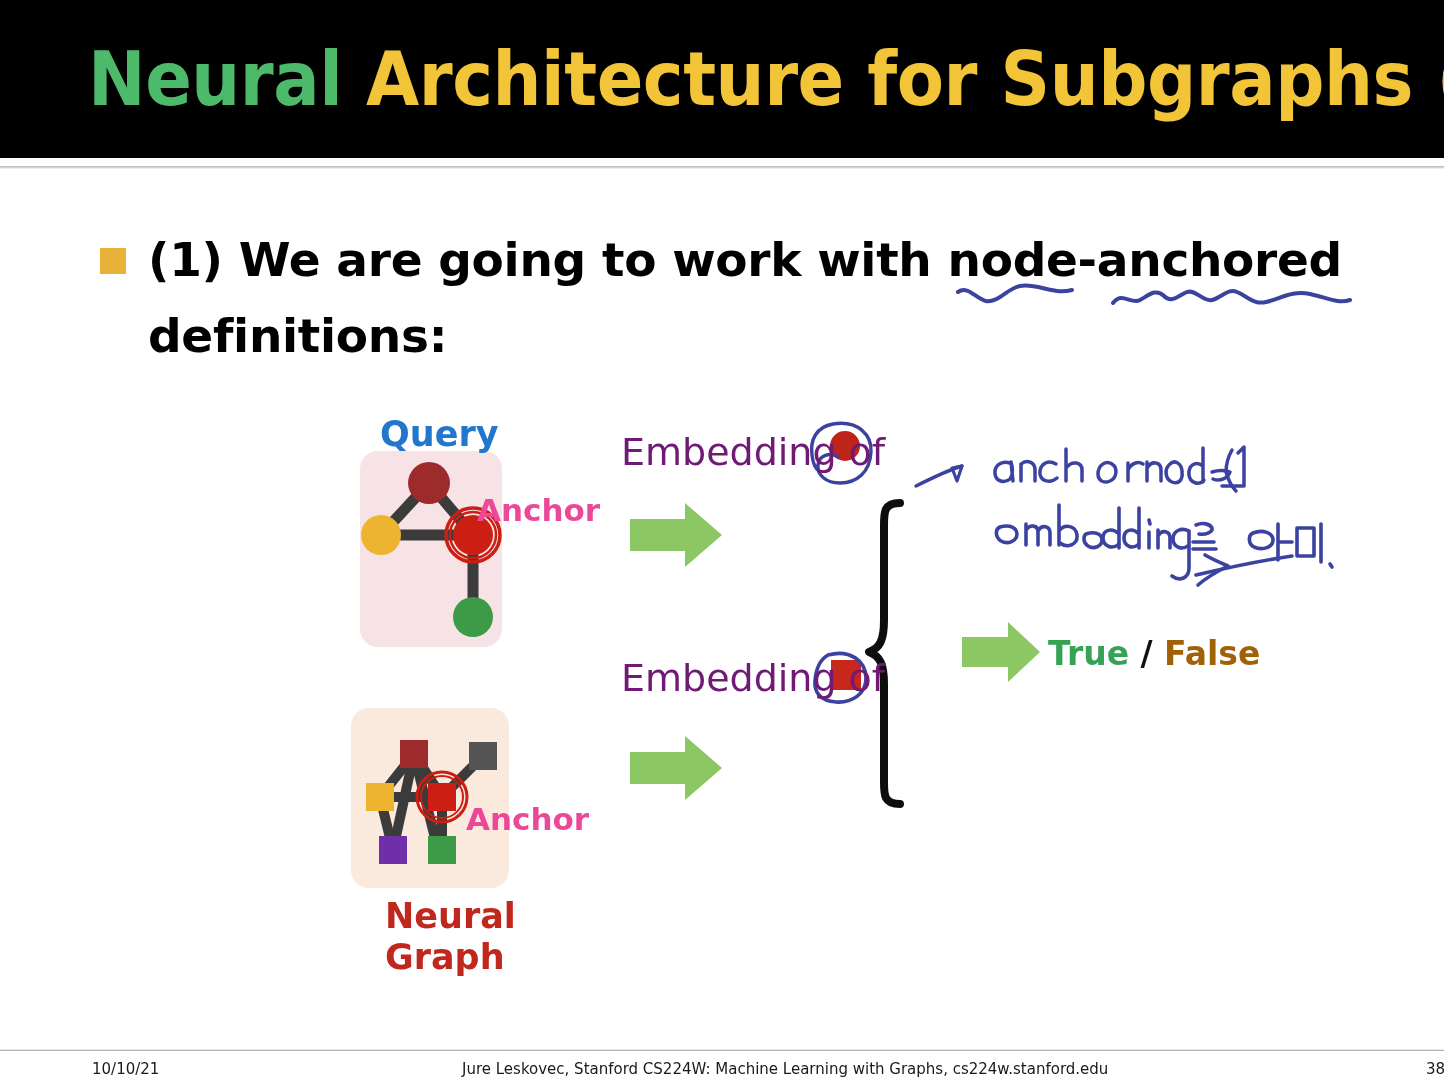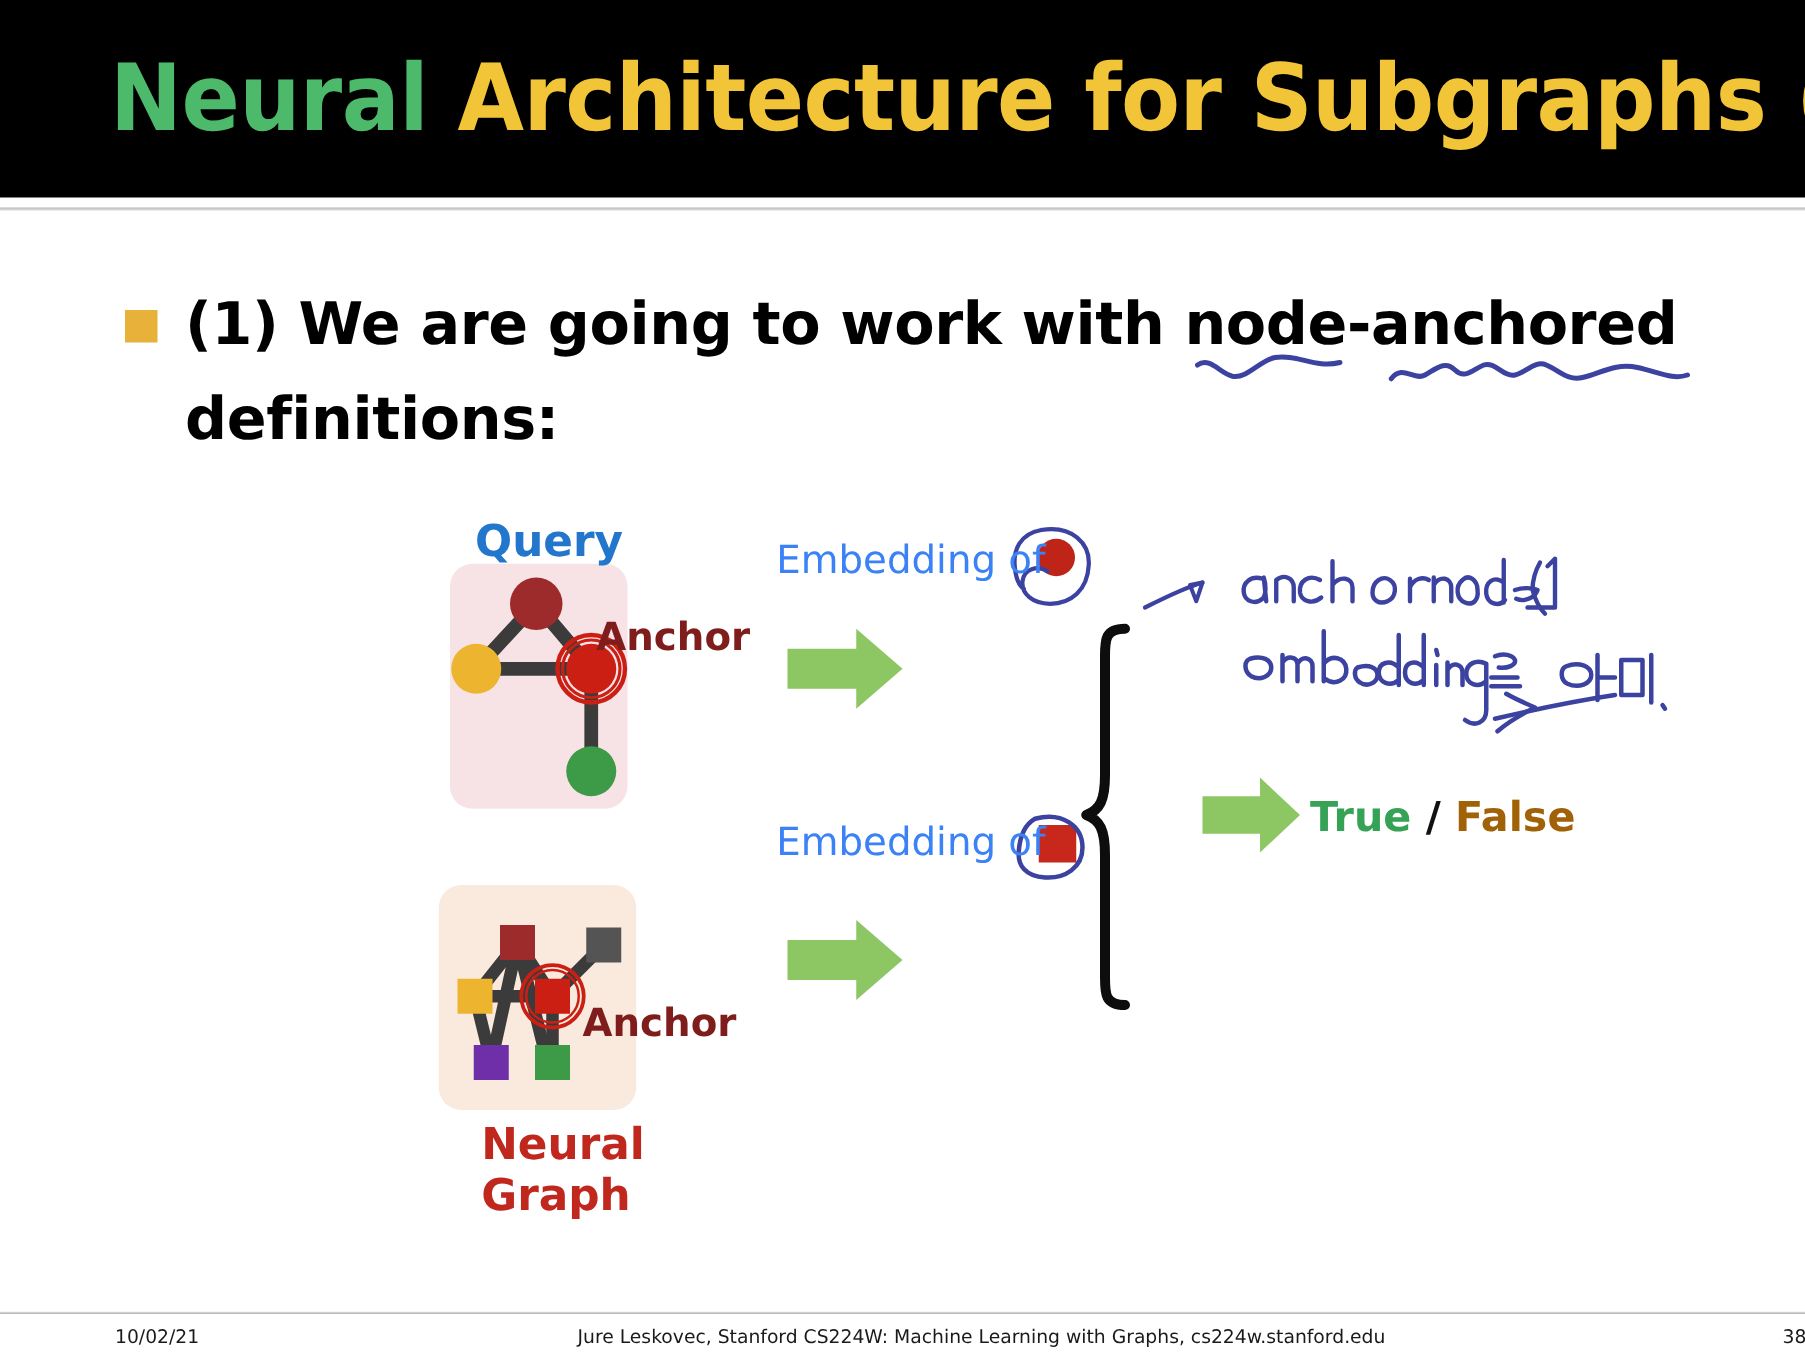--- a/index.html
+++ b/index.html
@@ -85,31 +85,31 @@
     left: 385px; top: 896px;
     font-size: 35px;
     color: #c0281e;
     line-height: 1.18;
   }
   .anchor-label {
     position: absolute;
     font-family: "DejaVu Sans", sans-serif;
     font-weight: bold;
     font-size: 31px;
-    color: #7f1d1d;
+    color: #ec4899;
     white-space: nowrap;
   }
   #anchor-label-query  { left: 477px; top: 492px; }
   #anchor-label-target { left: 466px; top: 801px; }
 
   .embed-label {
     position: absolute;
     font-family: "DejaVu Sans", sans-serif;
-    font-size: 31px;
-    color: #3b82f6;
+    font-size: 38px;
+    color: #701a75;
     white-space: nowrap;
   }
   #embed-label-1 { left: 621px; top: 430px; }
   #embed-label-2 { left: 621px; top: 656px; }
 
   #result-text {
     position: absolute;
     left: 1048px; top: 634px;
     font-size: 33px;
     font-weight: bold;
@@ -300,15 +300,15 @@
 
 <div class="anchor-label" id="anchor-label-query">Anchor</div>
 <div class="anchor-label" id="anchor-label-target">Anchor</div>
 
 <div class="embed-label" id="embed-label-1">Embedding of</div>
 <div class="embed-label" id="embed-label-2">Embedding of</div>
 
 <div id="result-text"><span class="r-true">True</span><span class="r-slash"> / </span><span class="r-false">False</span></div>
 
 <div id="footer-rule"></div>
-<div class="footer-text" id="footer-date">10/02/21</div>
+<div class="footer-text" id="footer-date">10/10/21</div>
 <div class="footer-text" id="footer-center">Jure Leskovec, Stanford CS224W: Machine Learning with Graphs, cs224w.stanford.edu</div>
 <div class="footer-text" id="footer-page">38</div>
 
 </body></html>

